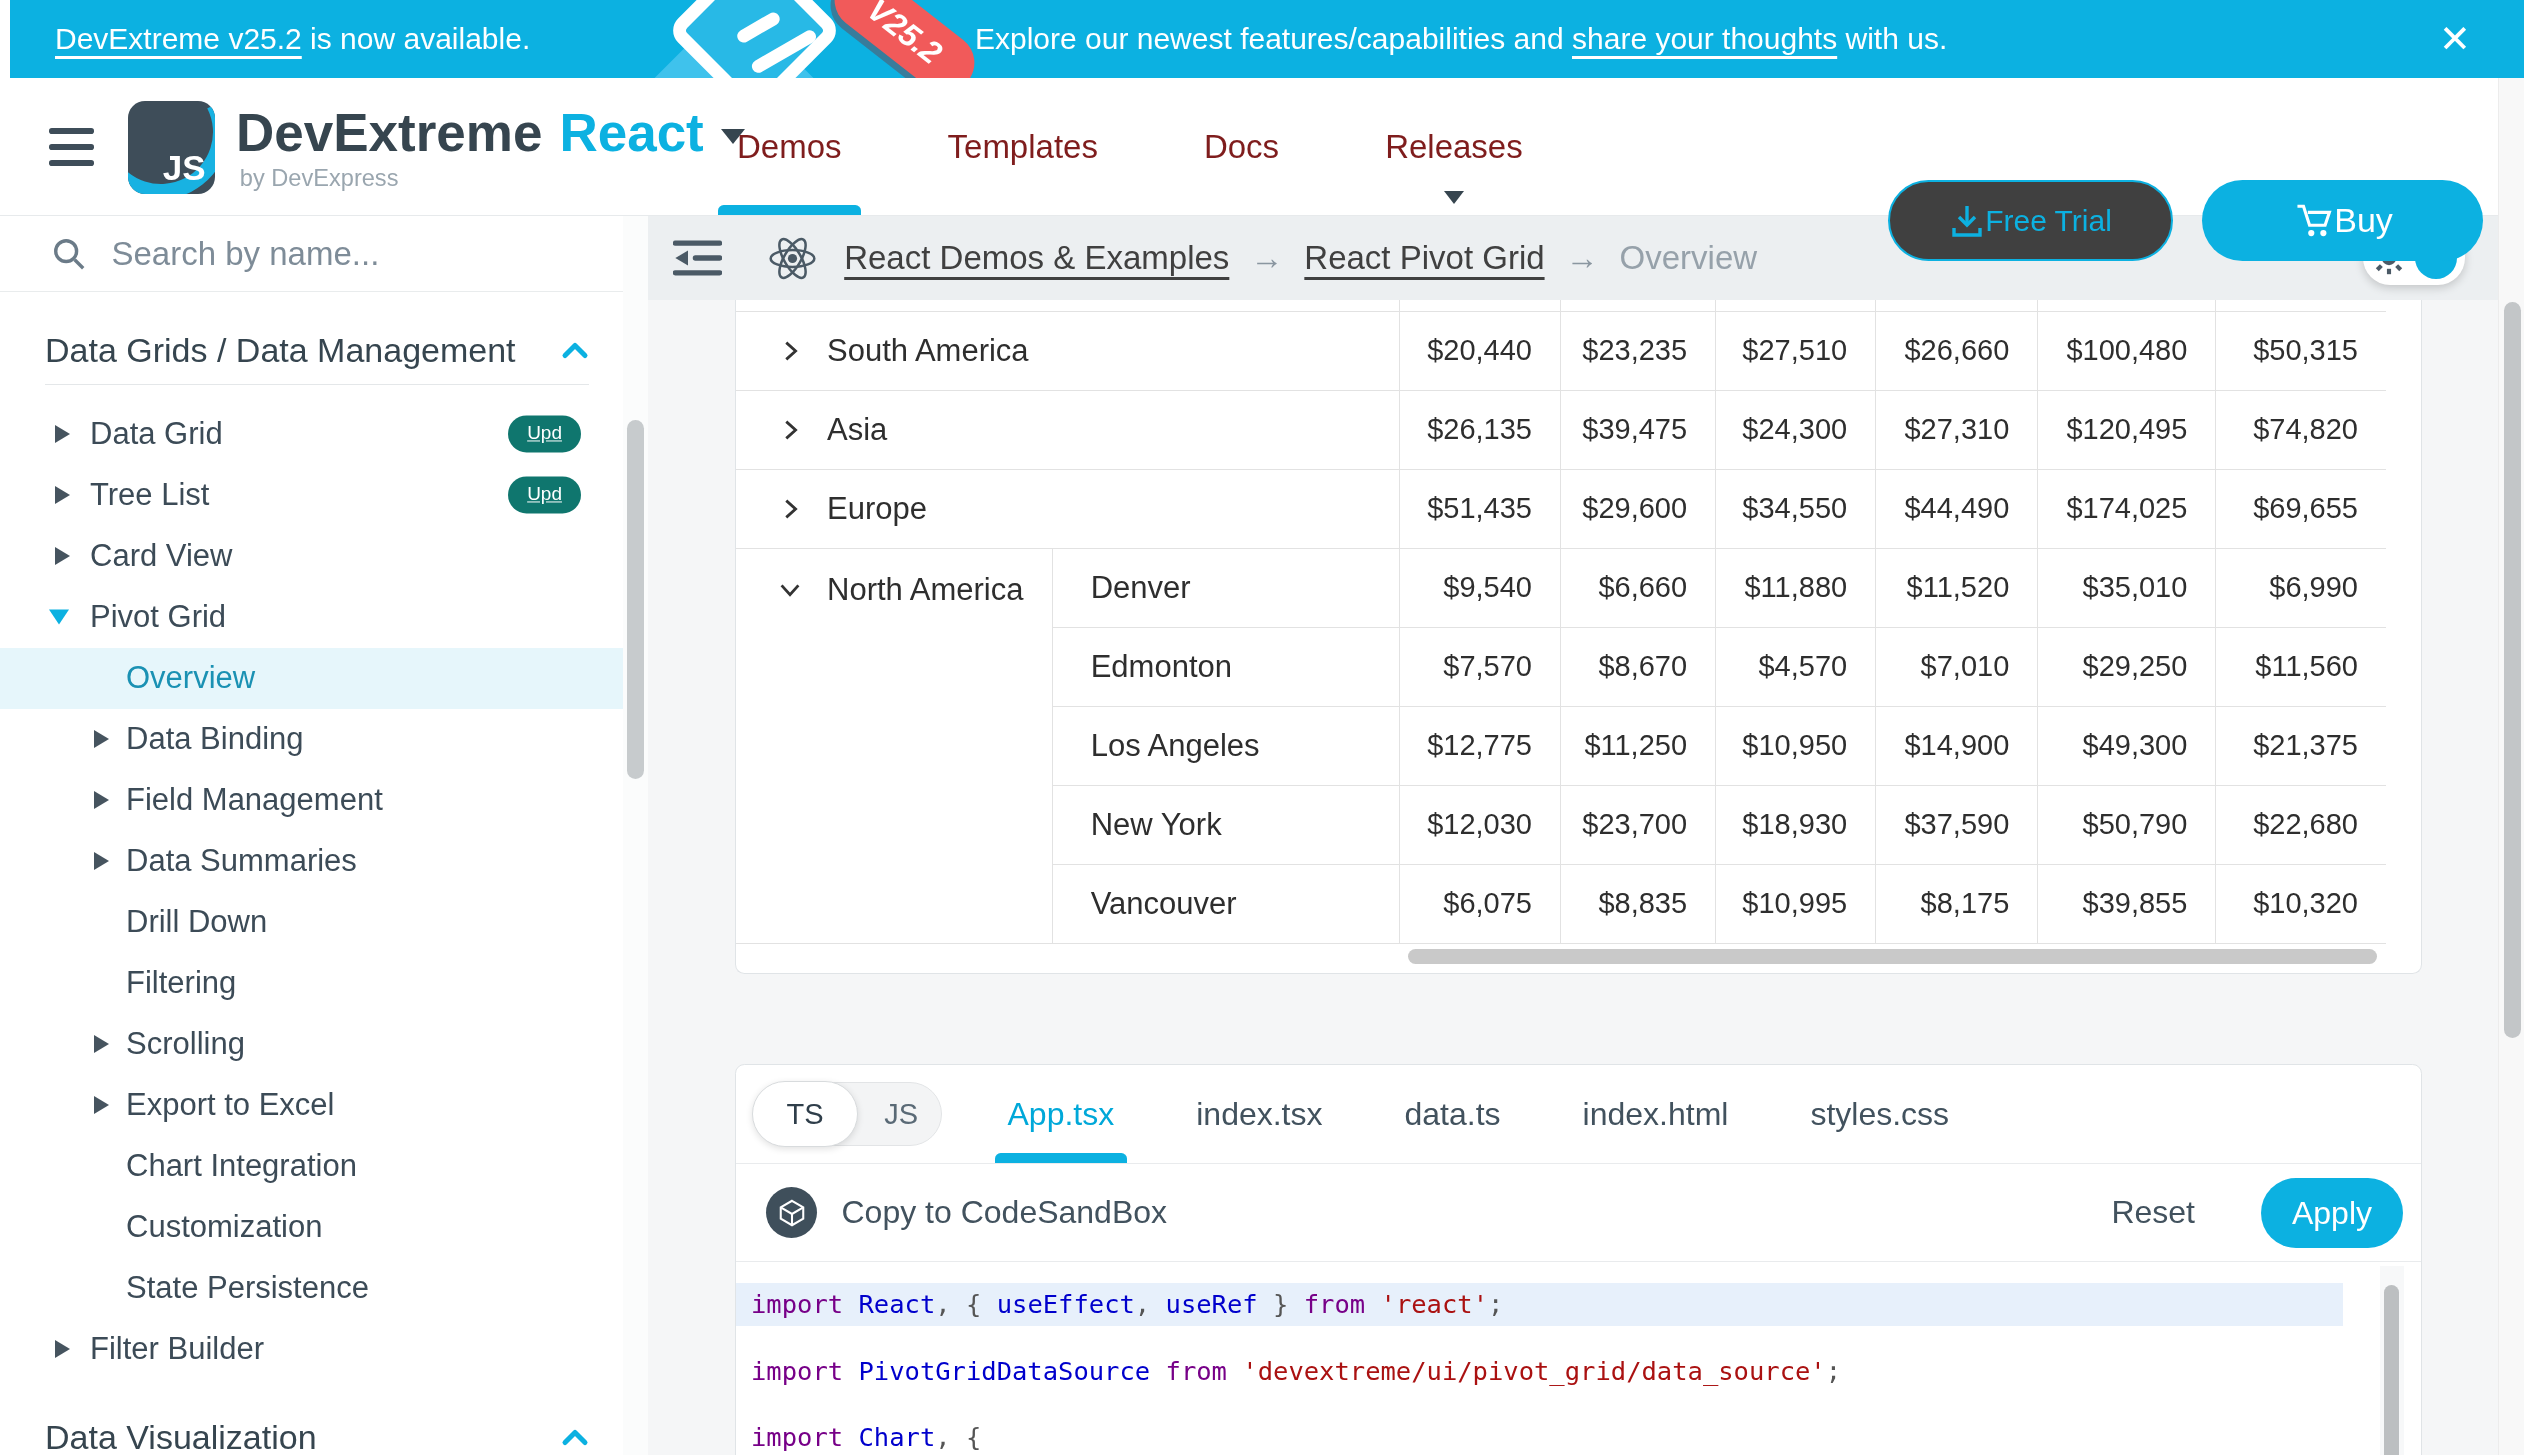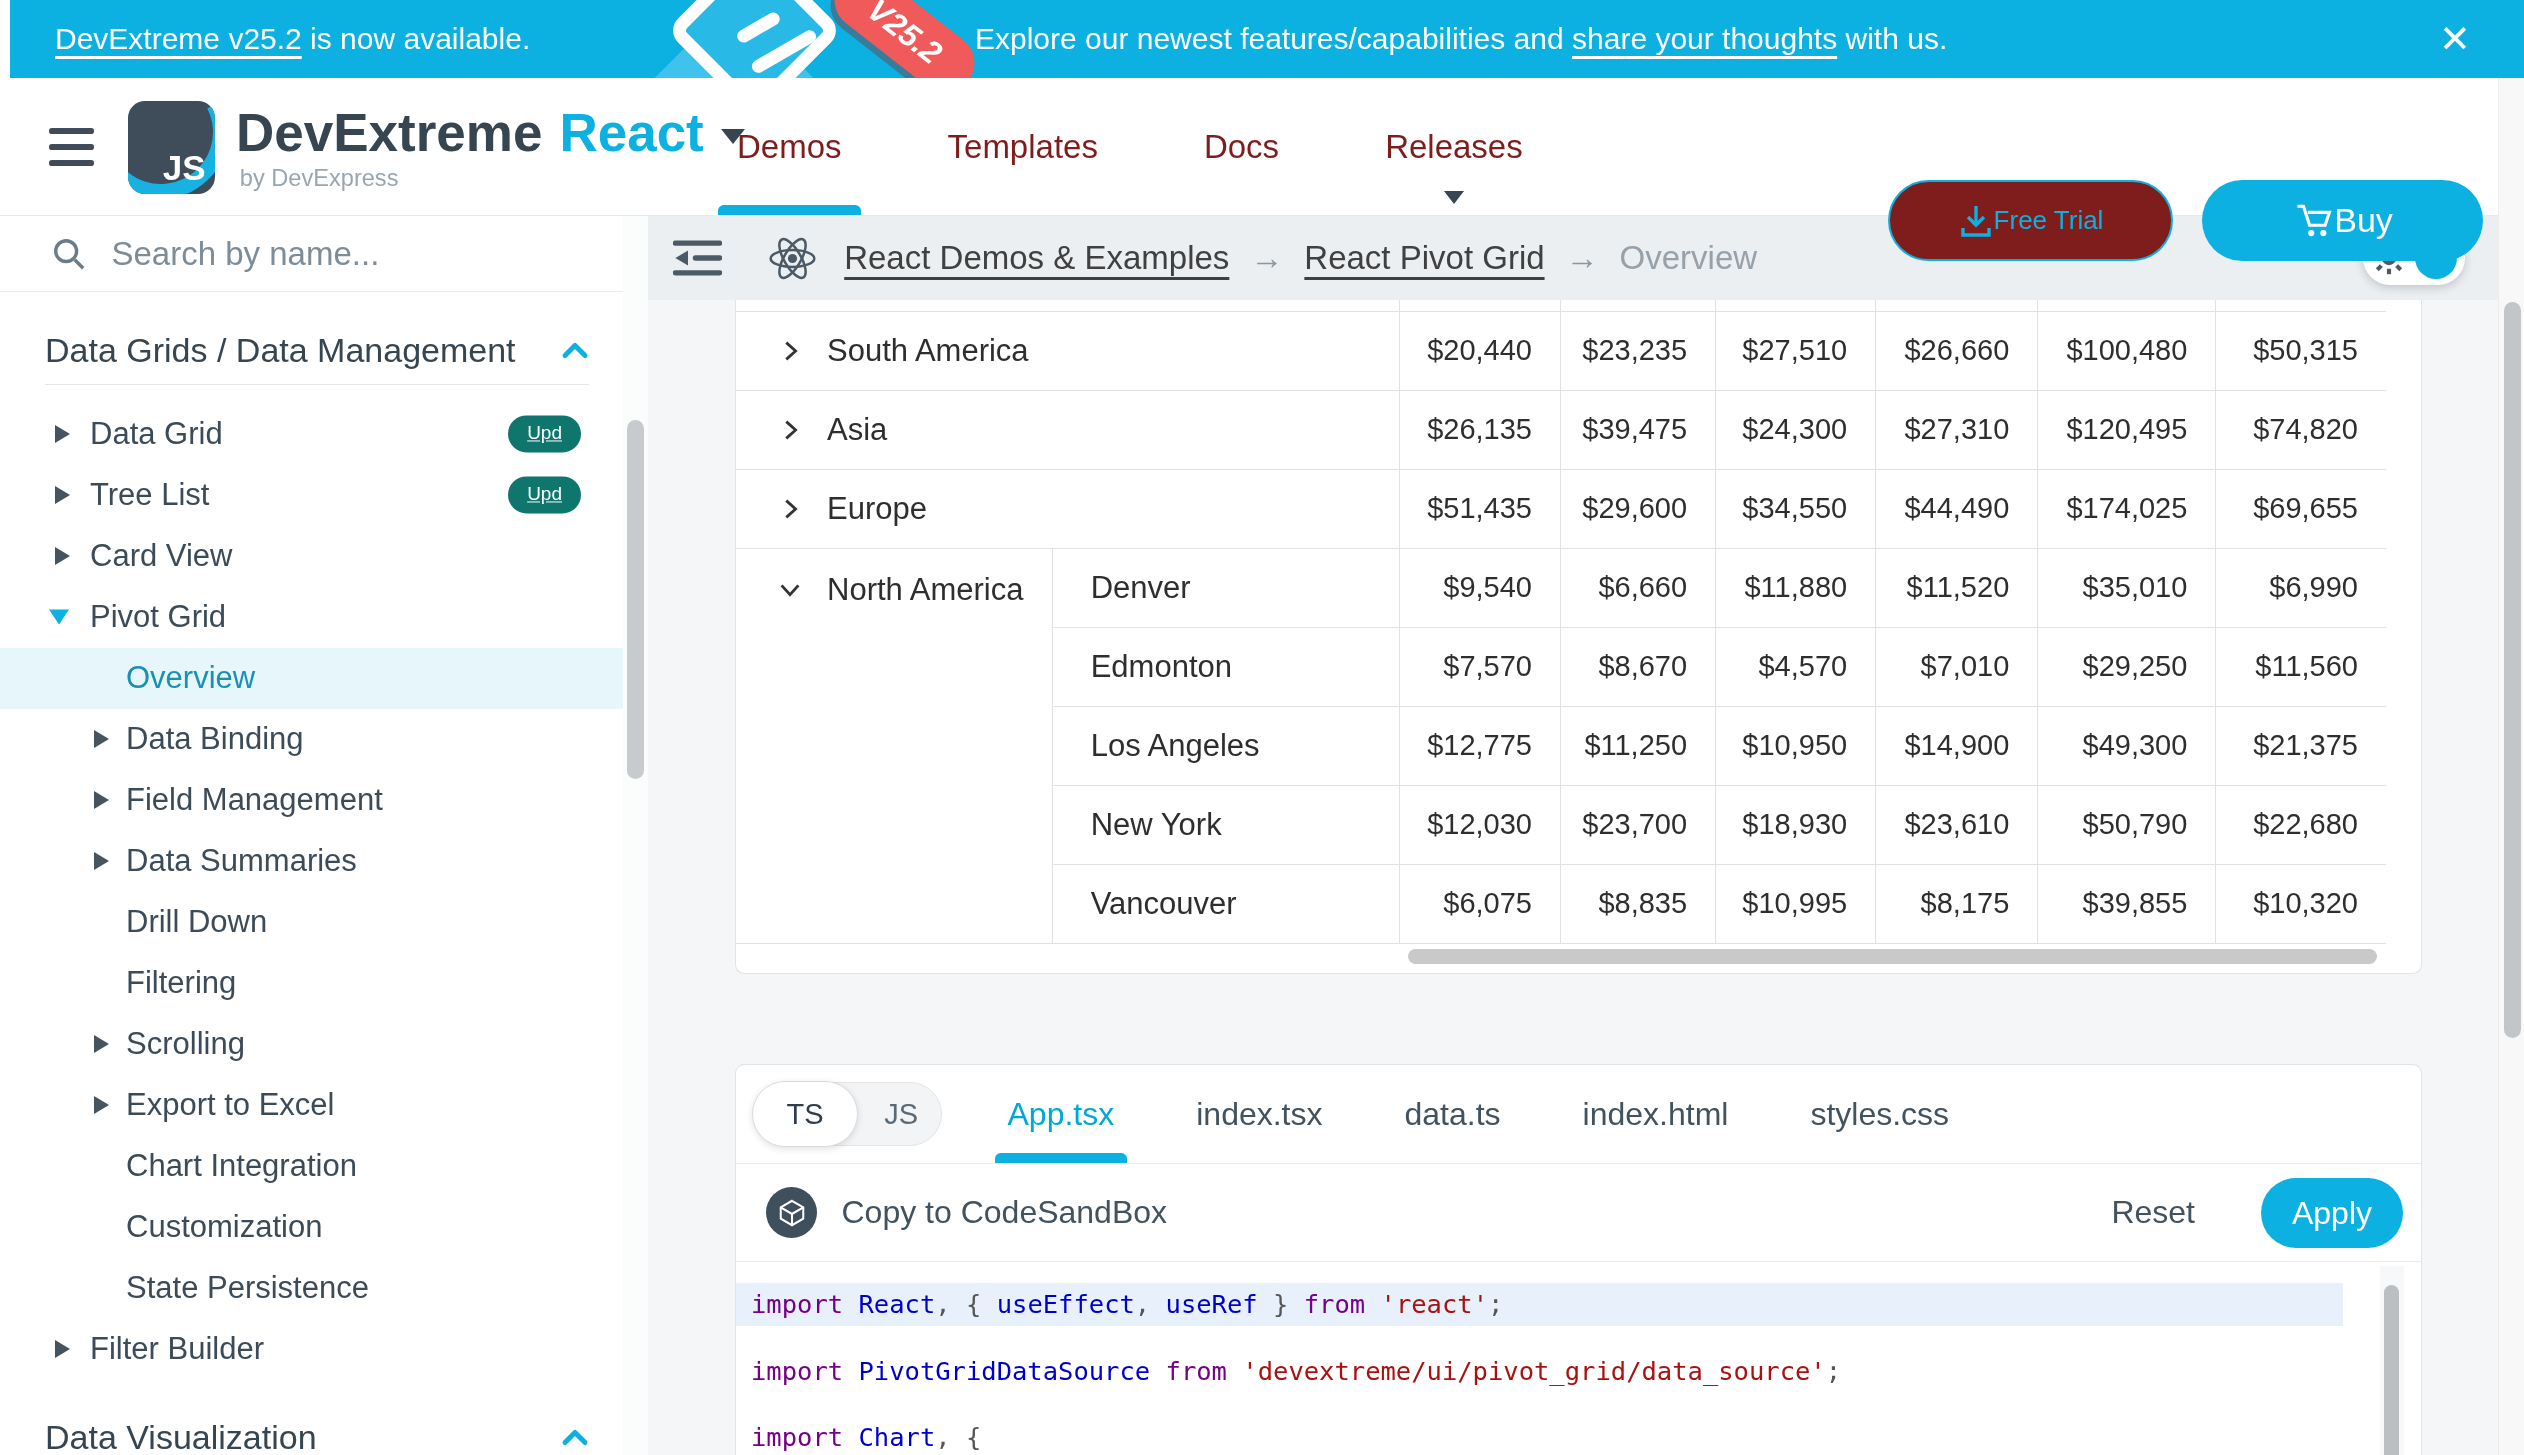--- a/index.html
+++ b/index.html
@@ -29,21 +29,21 @@
 .logo-js { position:absolute; right:9.4px; bottom:5.7px; color:#fff; font-size:35px; font-weight:bold; }
 .brand-wrap { position:absolute; left:236px; top:28px; }
 .brand-line { display:flex; align-items:center; gap:17px; font-size:53px; font-weight:bold; color:#36454f; line-height:1; }
 .brand-framework { color:#0cb1e1; }
 .brand-caret { width:0; height:0; border-left:12.3px solid transparent; border-right:12.3px solid transparent; border-top:15px solid #36454f; margin-top:7.6px; }
 .brand-caption { font-size:23.6px; color:#9aa6af; margin-top:5.7px; margin-left:3.8px; }
 .nav { position:absolute; left:684px; top:0; height:100%; display:flex; }
 .nav-item { position:relative; height:100%; display:flex; align-items:center; padding:0 53px; font-size:33px; color:#7f1d1d; cursor:pointer; }
 .nav-item.active::after { content:''; position:absolute; left:34px; right:34px; bottom:0; height:10.4px; background:#0cb1e1; border-radius:5.7px 5.7px 0 0; }
 .nav-caret { position:absolute; left:50%; transform:translateX(-50%); bottom:11.3px; width:0; height:0; border-left:10.4px solid transparent; border-right:10.4px solid transparent; border-top:13.2px solid #36454f; }
-.btn-free { position:absolute; left:1888px; top:102px; width:285px; height:81px; border:2.8px solid #0cb1e1; border-radius:41px; color:#0cb1e1; background:#7f1d1d; display:flex; align-items:center; justify-content:center; gap:0; font-size:26px; cursor:pointer; }
+.btn-free { position:absolute; left:1888px; top:102px; width:285px; height:81px; border:2.8px solid #0cb1e1; border-radius:41px; color:#0cb1e1; background:#404040; display:flex; align-items:center; justify-content:center; gap:0; font-size:30px; cursor:pointer; }
 .btn-buy { position:absolute; left:2202px; top:102px; width:281px; height:81px; background:#0cb1e1; border-radius:41px; color:#fff; display:flex; align-items:center; justify-content:center; font-size:34px; cursor:pointer; }
 
 
 .sidebar { position:absolute; left:0; top:216px; width:623px; bottom:0; background:#fff; z-index:10; overflow:hidden; }
 .search-row { height:76px; border-bottom:1.9px solid #e9eced; display:flex; align-items:center; padding-left:51px; gap:24.5px; }
 .search-input { border:none; outline:none; font-size:33px; color:#36454f; width:415px; font-family:"Liberation Sans",sans-serif; }
 .search-input::placeholder { color:#7e8c98; }
 .sb-section-hdr { margin:28px 34px 0 45px; height:60px; display:flex; align-items:center; justify-content:space-between; font-size:34px; color:#36454f; cursor:pointer; }
 .sb-div { margin:3.8px 34px 0 45px; border-bottom:1.9px solid #e4e7e9; }
 .sb-list { margin-top:19px; }
@@ -389,21 +389,21 @@
         <td class="val">$10,950</td>
         <td class="val">$14,900</td>
         <td class="val">$49,300</td>
         <td class="val">$21,375</td>
       </tr>
       <tr>
         <td class="citycell">New York</td>
         <td class="val">$12,030</td>
         <td class="val">$23,700</td>
         <td class="val">$18,930</td>
-        <td class="val">$23,610</td>
+        <td class="val">$37,590</td>
         <td class="val">$50,790</td>
         <td class="val">$22,680</td>
       </tr>
       <tr>
         <td class="citycell">Vancouver</td>
         <td class="val">$6,075</td>
         <td class="val">$8,835</td>
         <td class="val">$10,995</td>
         <td class="val">$8,175</td>
         <td class="val">$39,855</td>

